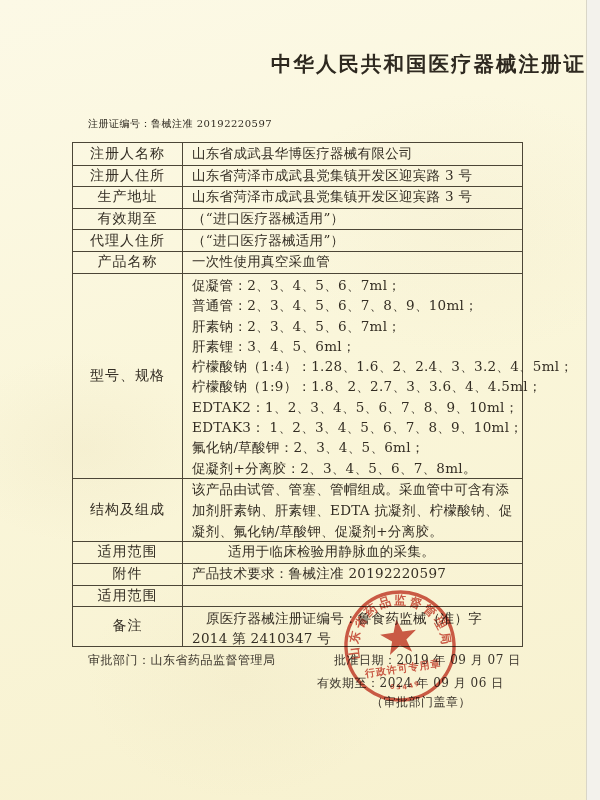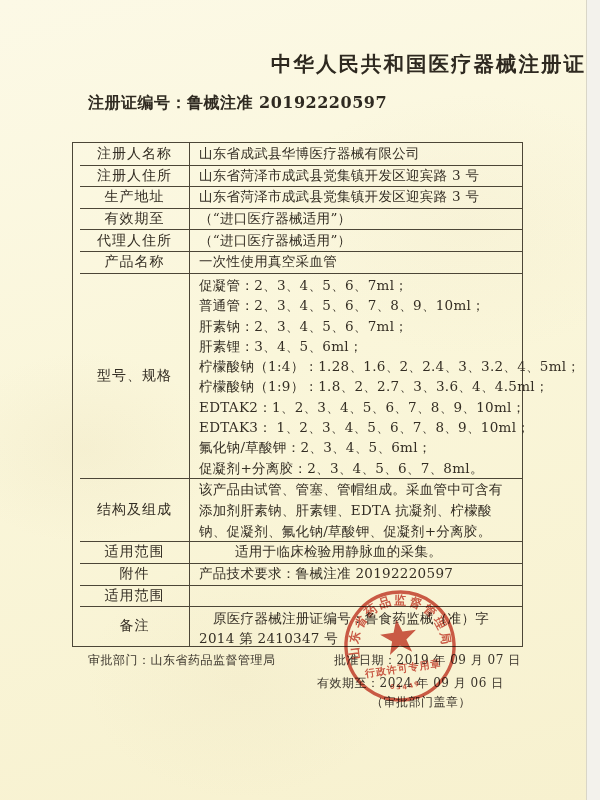--- a/index.html
+++ b/index.html
@@ -19,27 +19,27 @@
   .edge-strip{
     position:absolute;top:0;right:0;width:13px;height:800px;
     background:#f3f2ec;border-left:1px solid #d9d6c7;
   }
   .title{
     position:absolute;top:50px;left:0;width:586px;margin:0;
     text-align:right;font-size:20.5px;font-weight:700;
     letter-spacing:2px;color:#2e2920;
   }
   .cert-line{
-    position:absolute;left:88px;top:93px;
-    font-size:16px;font-weight:700;color:#2f2a21;letter-spacing:.5px;
+    position:absolute;left:88px;top:117px;
+    font-size:10px;font-weight:400;color:#2f2a21;letter-spacing:.5px;
   }
   .tbl{
     position:absolute;left:72px;top:142px;width:451px;
     border:1px solid #4c4637;box-sizing:border-box;
-    font-size:13.5px;color:#342e24;padding-left:7px;
+    font-size:13.5px;color:#342e24;
   }
   .row{display:flex;border-top:1px solid #4c4637;box-sizing:border-box;}
   .row:first-child{border-top:none;}
   .lbl{
     width:110px;flex:0 0 110px;border-right:1px solid #4c4637;
     display:flex;align-items:center;justify-content:center;
     font-size:14px;letter-spacing:1px;box-sizing:border-box;text-align:center;
   }
   .val{
     flex:1;display:flex;align-items:center;

